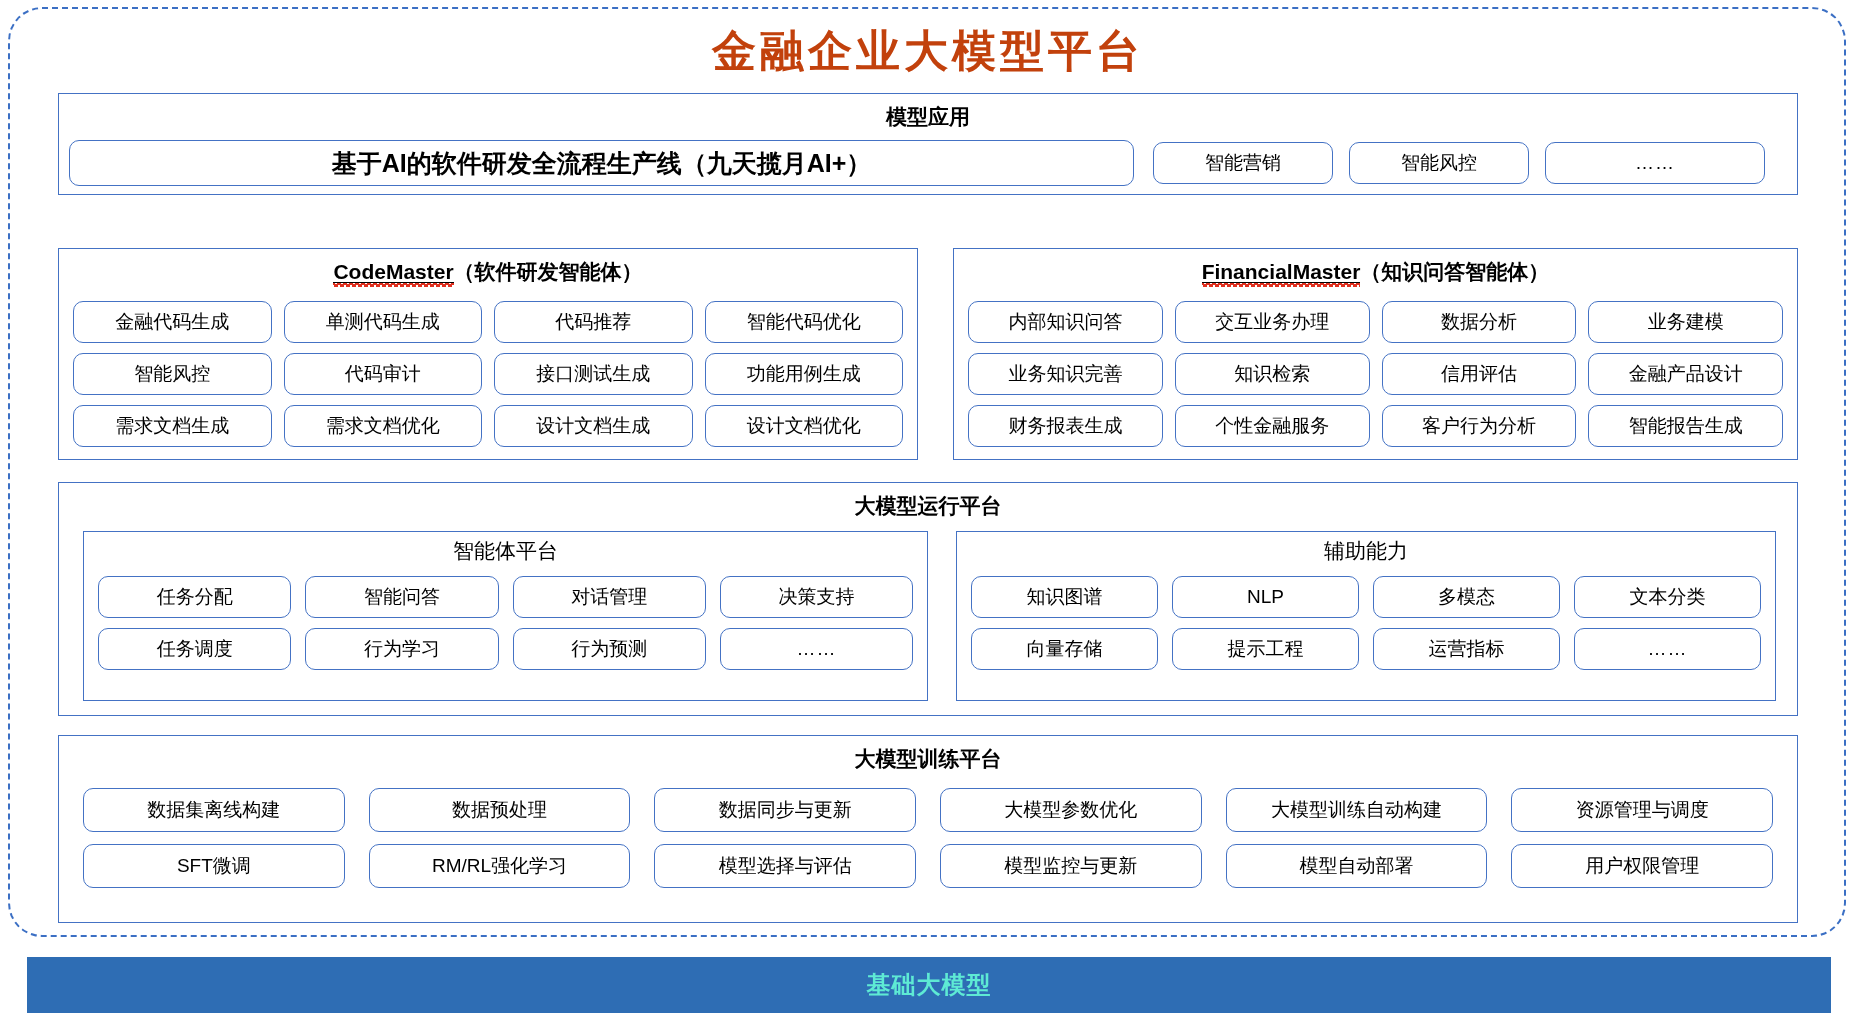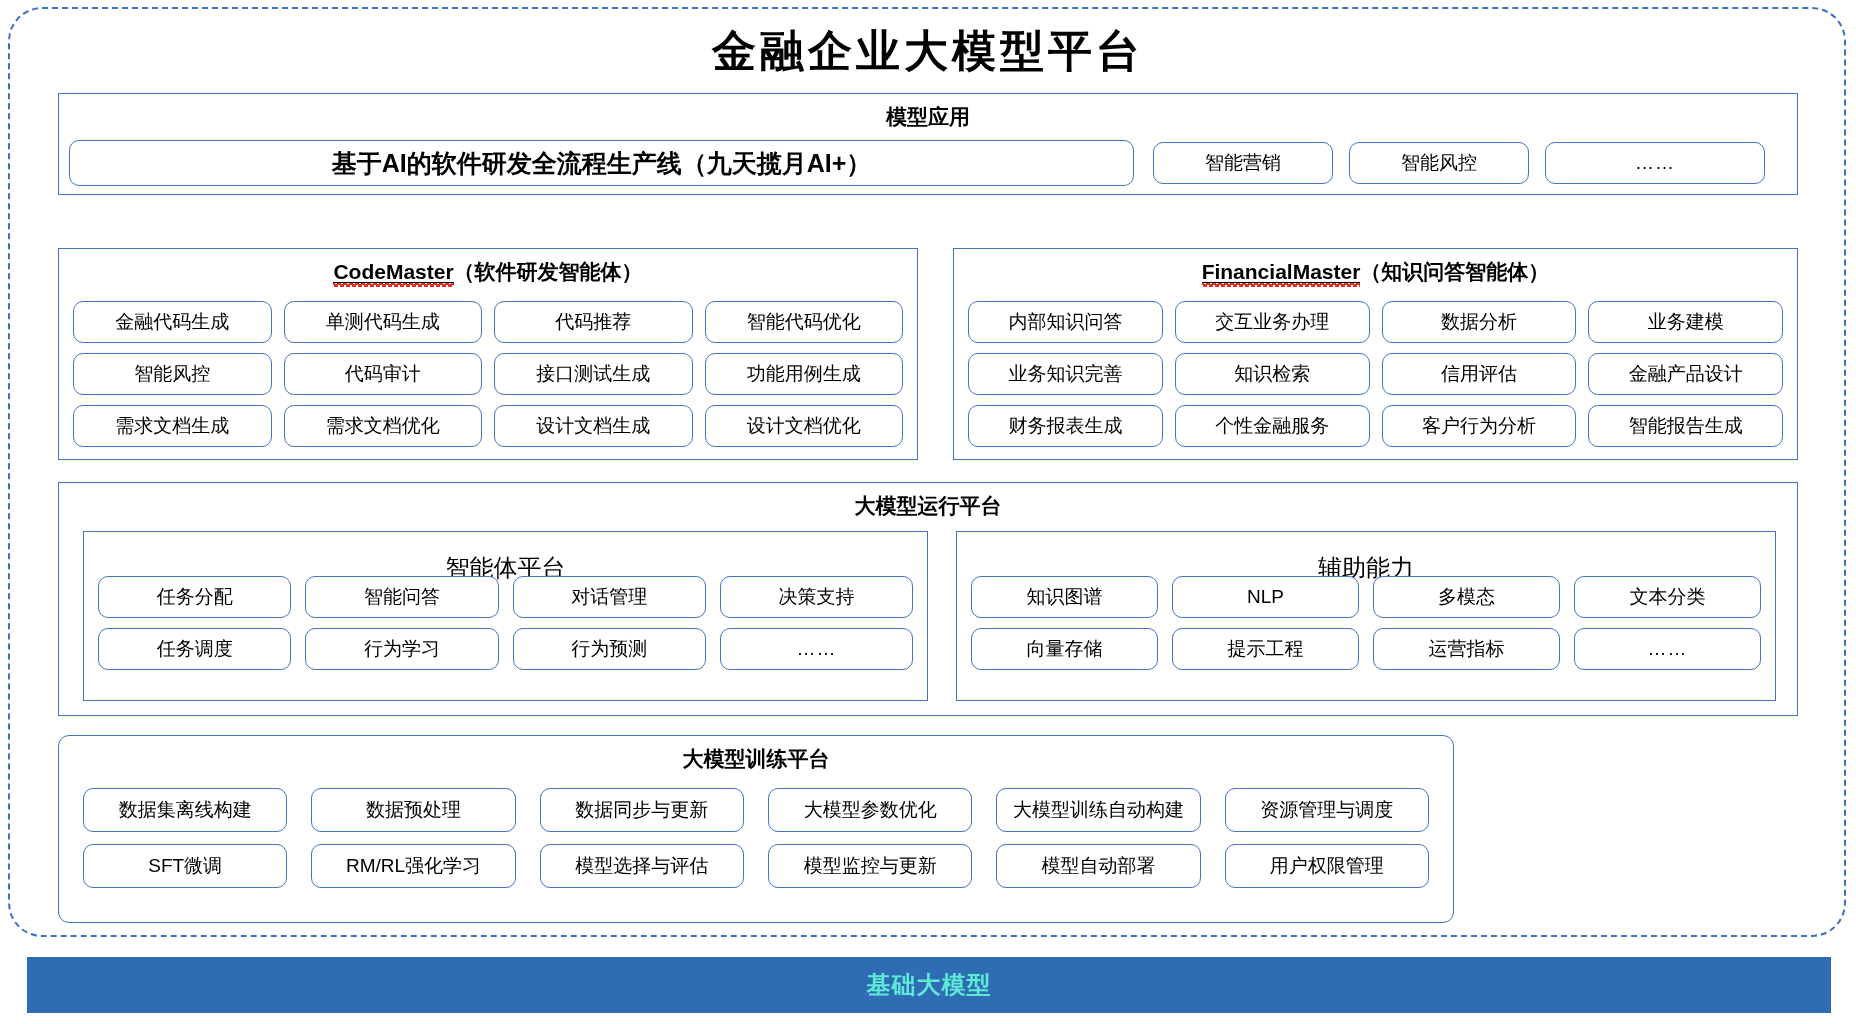--- a/index.html
+++ b/index.html
@@ -31,21 +31,21 @@
   .main-title {
     position: absolute;
     left: 0;
     top: 28px;
     width: 100%;
     text-align: center;
     font-family: "Liberation Serif", "DejaVu Serif", serif;
     font-size: 44px;
     font-weight: 700;
     letter-spacing: 4px;
-    color: #000000;
+    color: #c2410c;
     line-height: 1.1;
   }
 
   
   .panel {
     position: absolute;
     border: 1.5px solid #4472c4;
     background: #ffffff;
     box-sizing: border-box;
   }
@@ -137,35 +137,35 @@
     border: 1.5px solid #4472c4;
     background: #fff;
     box-sizing: border-box;
     top: 48px;
     height: 170px;
   }
   #agent-sub  { left: 24px;  width: 845px; }
   #helper-sub { left: 897px; width: 820px; }
   .sub-title {
     text-align: center;
-    font-size: 24px;
+    font-size: 21px;
     color: #000;
-    margin-top: 24px;
+    margin-top: 8px;
     line-height: 1;
   }
   .sub-grid {
     position: absolute;
     left: 14px; right: 14px; top: 44px;
     display: flex; flex-direction: column; gap: 10px;
   }
   .sub-grid .pill-row { gap: 14px; }
   .sub-grid .pill { flex: 1; height: 42px; }
 
   
-  #train-panel { left: 58px; top: 735px; width: 1396px; height: 188px; border-radius: 11px; }
+  #train-panel { left: 58px; top: 735px; width: 1740px; height: 188px; }
   #train-panel > .panel-title { margin-top: 12px; }
   .train-grid {
     position: absolute;
     left: 24px; right: 24px; top: 52px;
     display: flex; flex-direction: column; gap: 12px;
   }
   .train-grid .pill-row { gap: 24px; }
   .train-grid .pill { flex: 1; height: 44px; font-size: 19px; }
 
   

